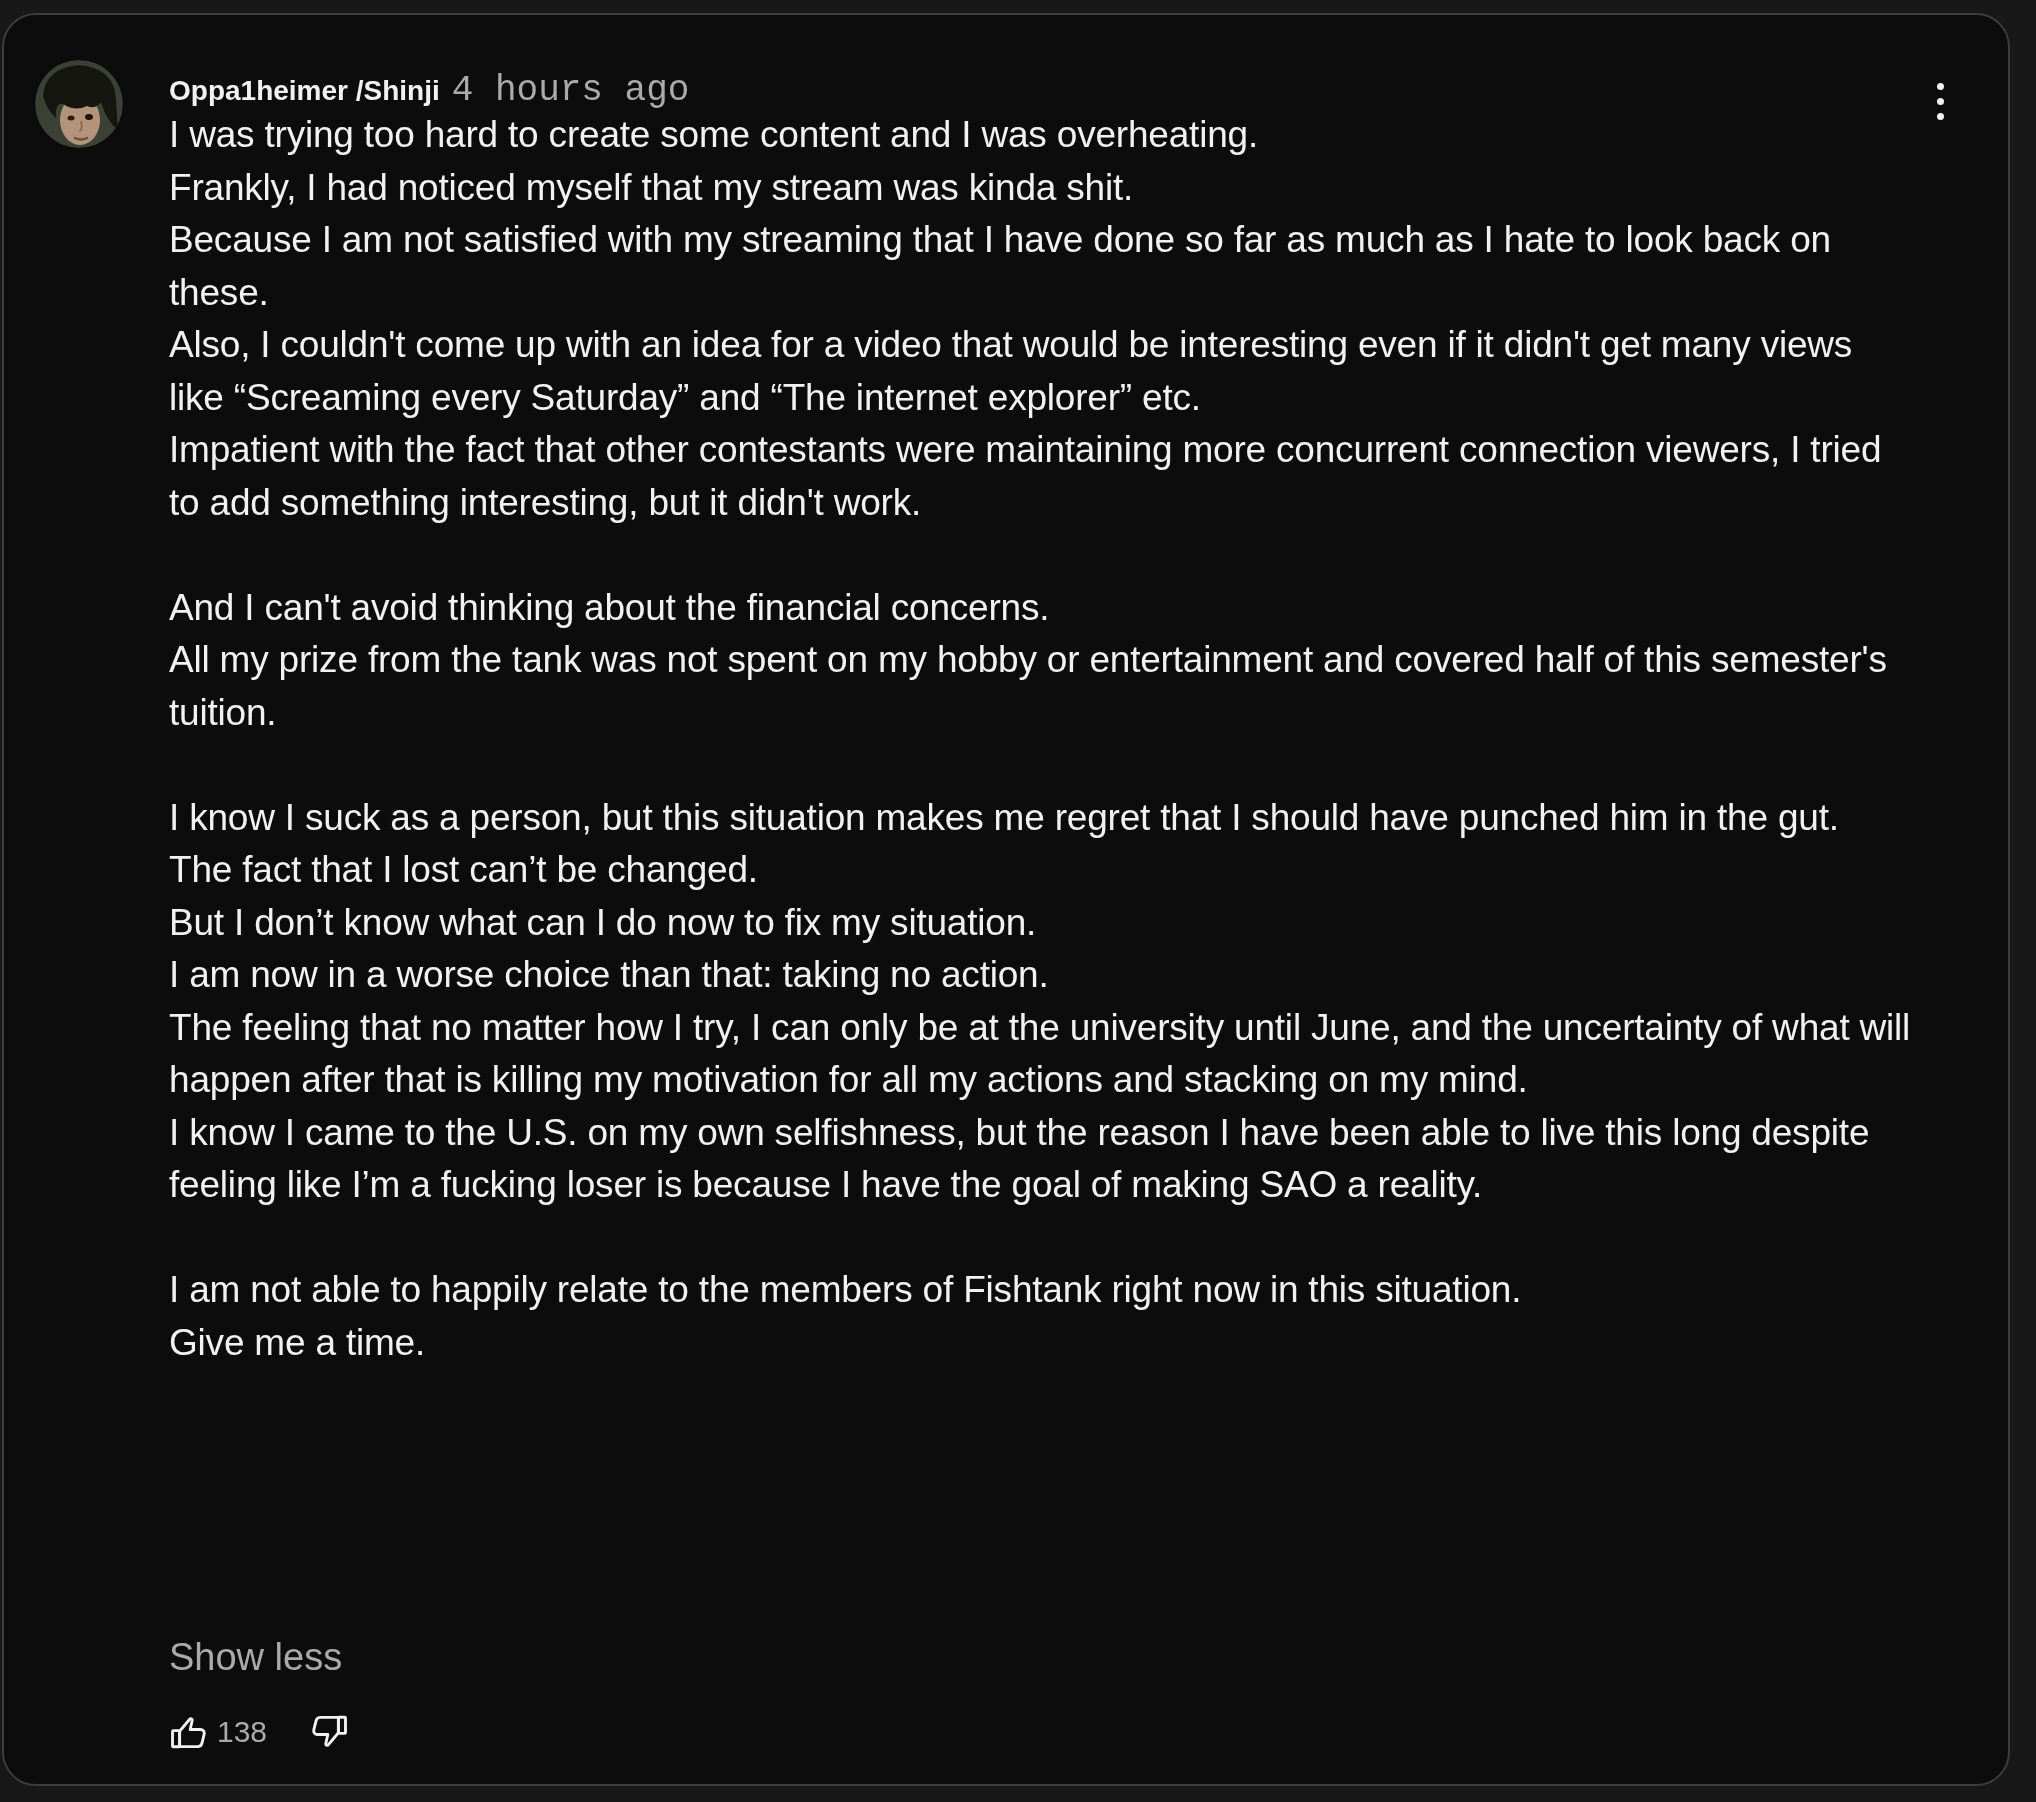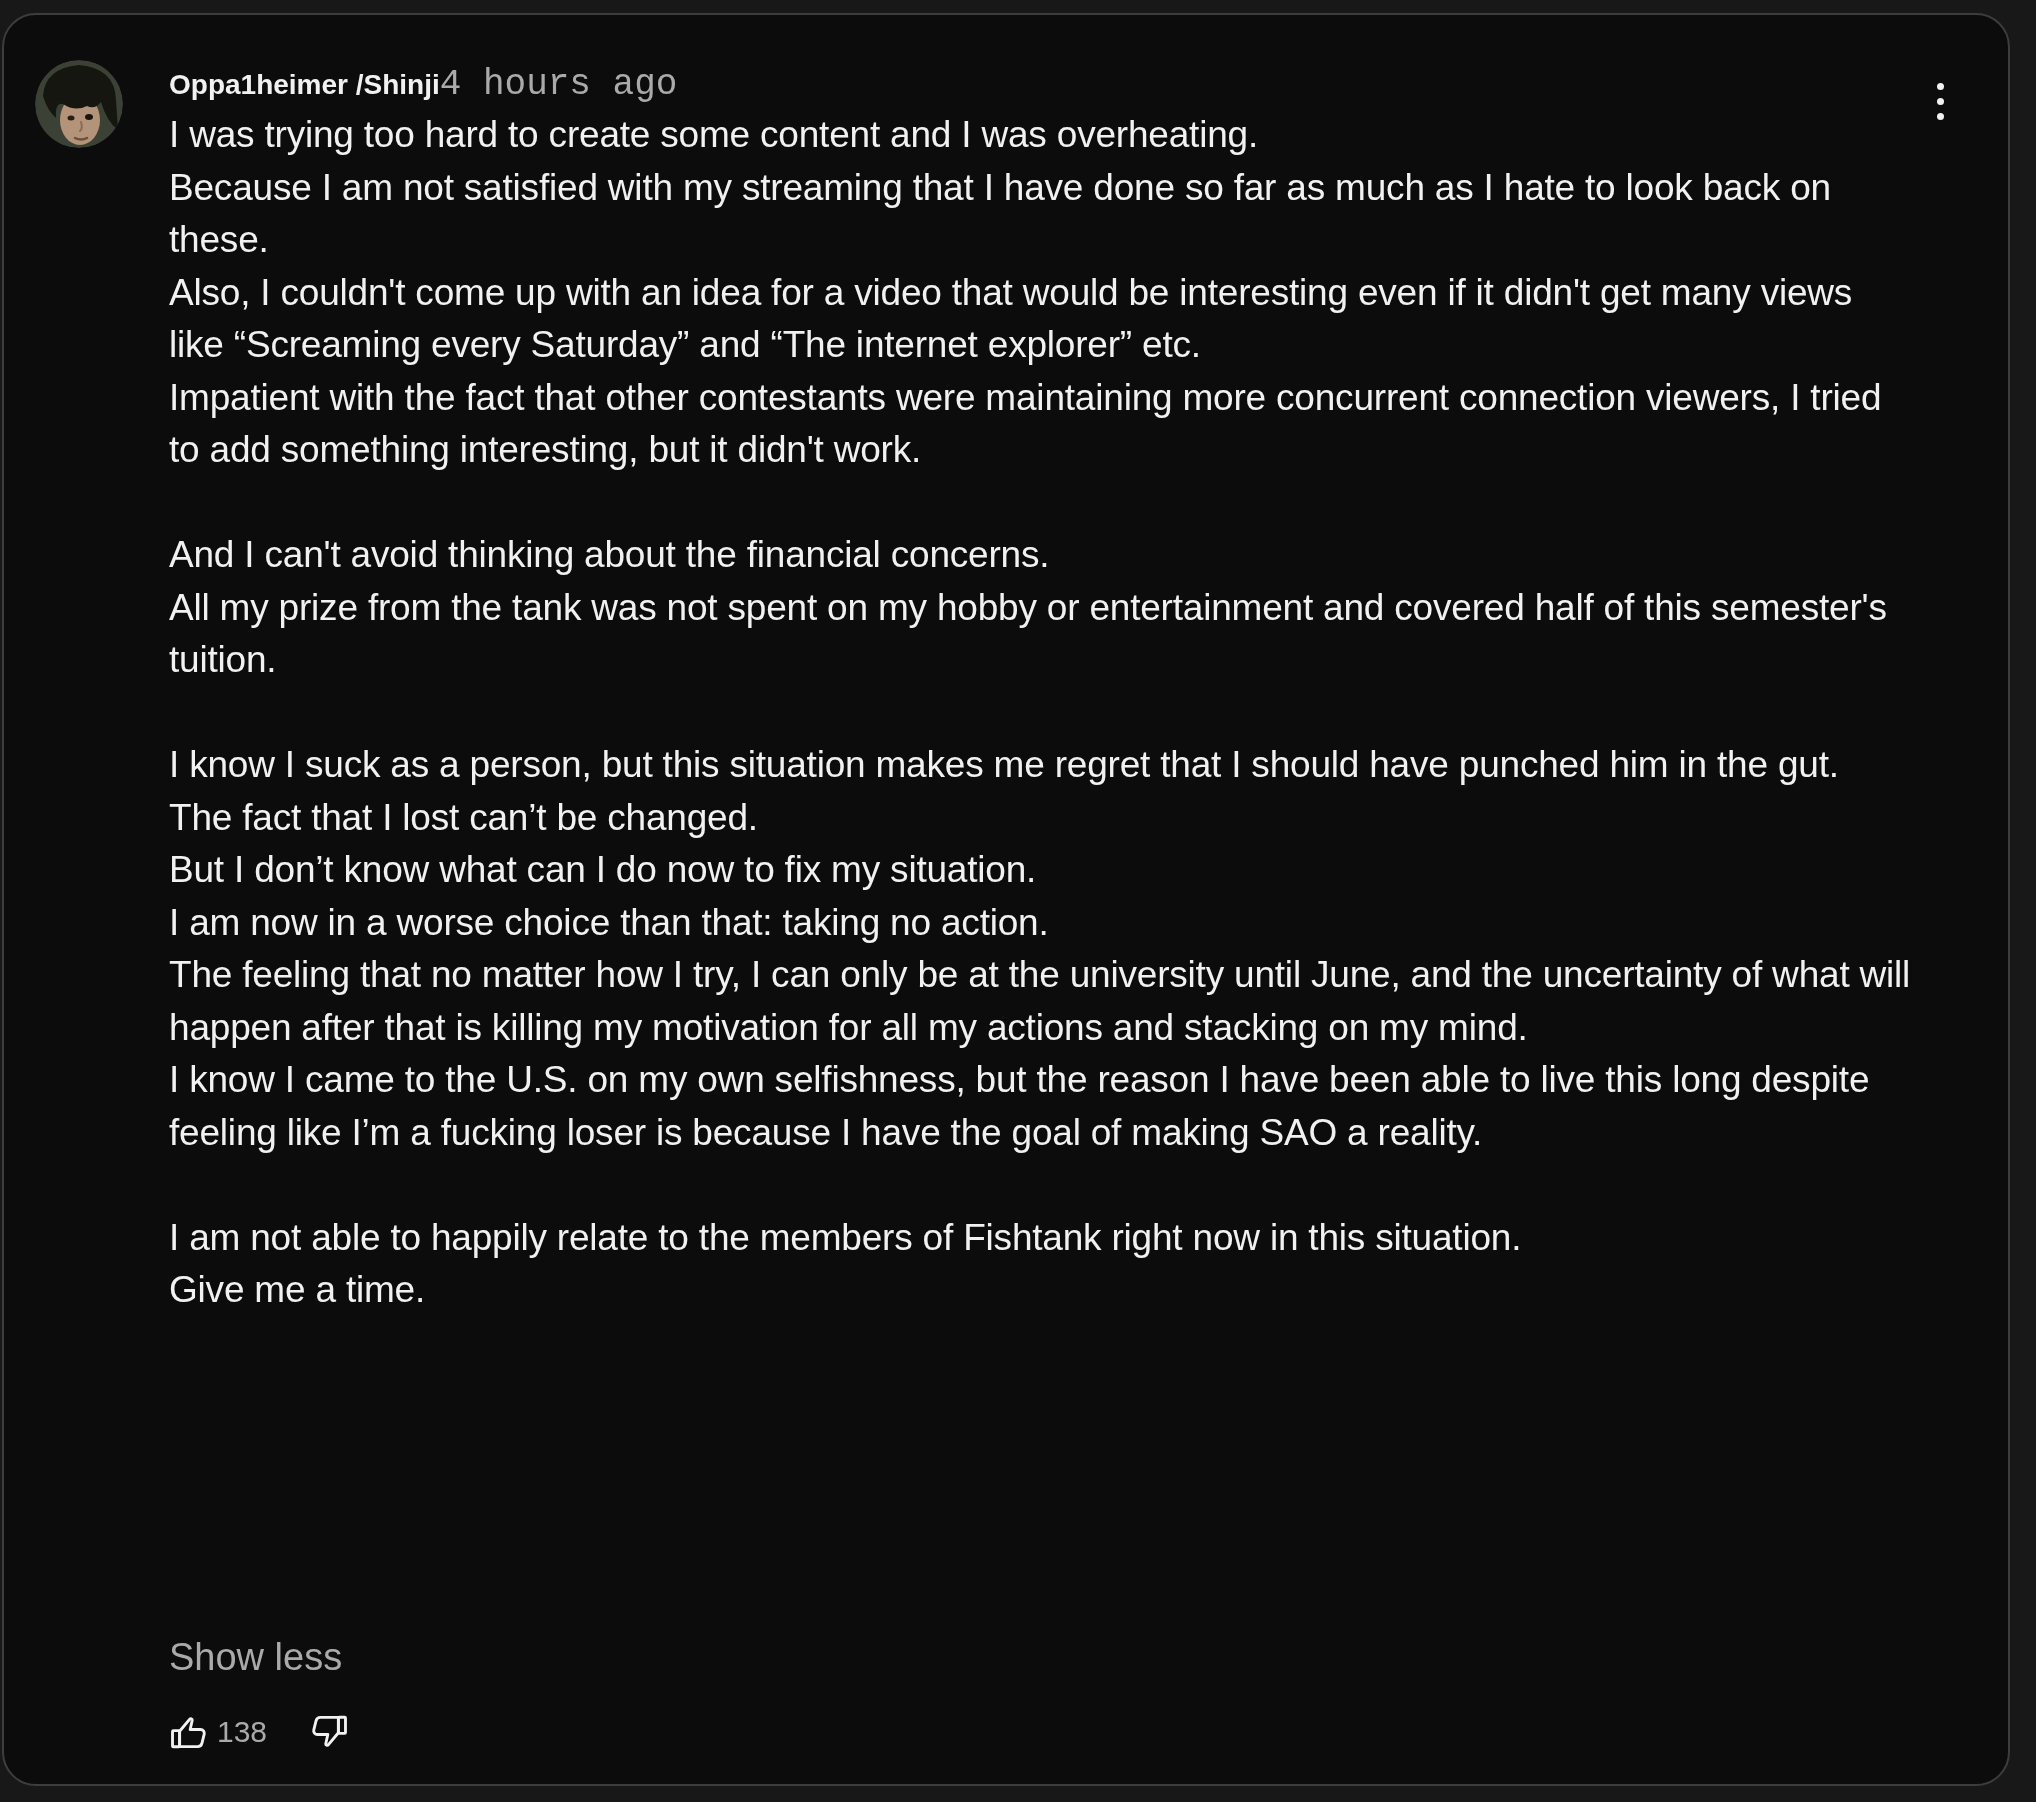--- a/index.html
+++ b/index.html
@@ -27,22 +27,22 @@
     position:absolute;left:1916px;top:64px;
     width:40px;height:64px;
     display:flex;flex-direction:column;align-items:center;justify-content:flex-start;
     gap:8px;cursor:pointer;background:none;border:none;padding:4px 0 0 0;
   }
   .menu i{
     display:block;width:7px;height:7px;border-radius:50%;
     background:var(--text_primary,#f1f1f1);
   }
   .header{
-    position:absolute;left:165px;top:52px;
-    display:flex;align-items:baseline;gap:0;
+    position:absolute;left:165px;top:58px;
+    display:flex;align-items:baseline;gap:12px;
     line-height:36px;white-space:nowrap;
   }
   .author{
     font-size:28px;font-weight:700;
     color:var(--text_primary,#f1f1f1);cursor:pointer;
   }
   .time{
     font-size:36px;font-weight:400;
     color:var(--text_secondary,#aaaaaa);cursor:pointer;font-family:Liberation Mono, monospace;
   }
@@ -104,20 +104,21 @@
       <i></i>
     </button>
 
     <div class="header">
       <span class="author">Oppa1heimer /Shinji</span>
       <span class="time">4 hours ago</span>
     </div>
 
     <div class="body" id="comment-body">
         <div class="para">I was trying too hard to create some content and I was overheating.</div>
+        <div class="para">Frankly, I had noticed myself that my stream was kinda shit.</div>
         <div class="para">Because I am not satisfied with my streaming that I have done so far as much as I hate to look back on these.</div>
         <div class="para">Also, I couldn't come up with an idea for a video that would be interesting even if it didn't get many views like “Screaming every Saturday” and “The internet explorer” etc.</div>
         <div class="para">Impatient with the fact that other contestants were maintaining more concurrent connection viewers, I tried to add something interesting, but it didn't work.</div>
         <div class="para">&nbsp;</div>
         <div class="para">And I can't avoid thinking about the financial concerns.</div>
         <div class="para">All my prize from the tank was not spent on my hobby or entertainment and covered half of this semester's tuition.</div>
         <div class="para">&nbsp;</div>
         <div class="para">I know I suck as a person, but this situation makes me regret that I should have punched him in the gut.</div>
         <div class="para">The fact that I lost can’t be changed.</div>
         <div class="para">But I don’t know what can I do now to fix my situation.</div>

